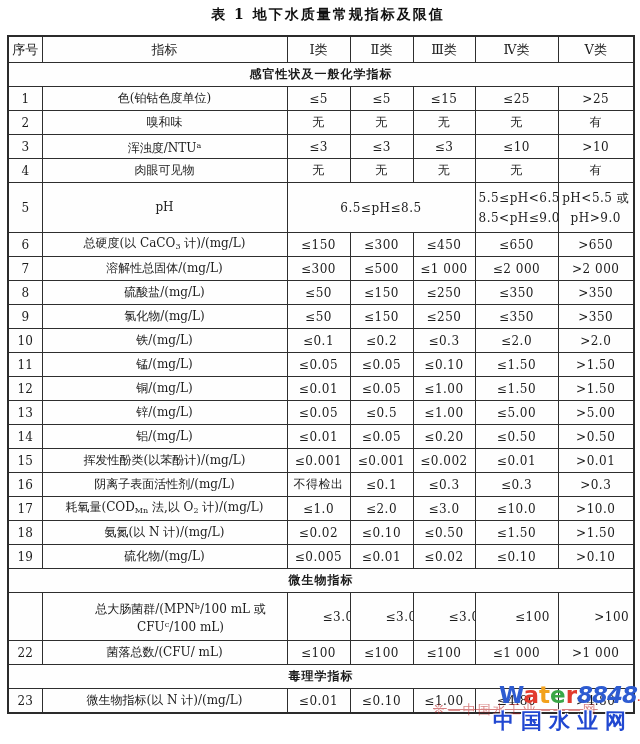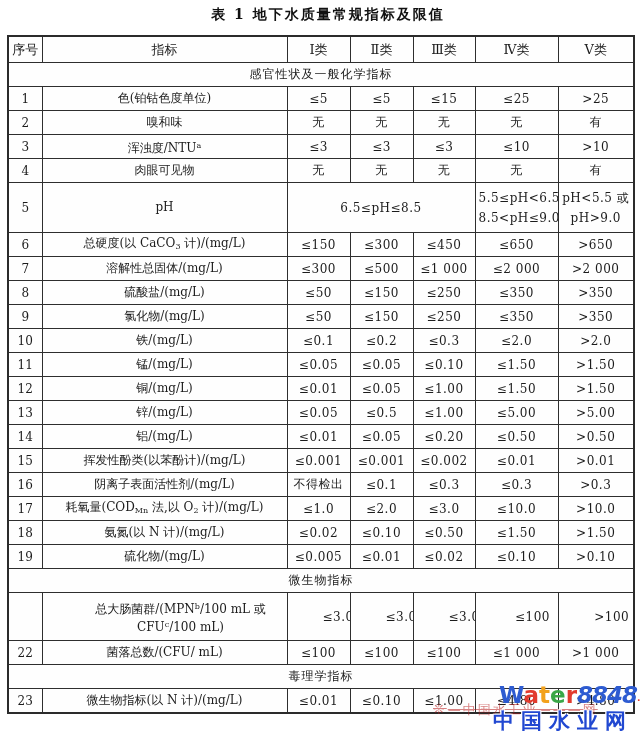--- a/index.html
+++ b/index.html
@@ -17,21 +17,21 @@
     border-collapse:collapse;table-layout:fixed;
     border:2px solid #2b2b2b;background:#fefefe;
   }
   table.std th, table.std td{
     border:1px solid #2e2e2e;
     font-size:12px;text-align:center;vertical-align:middle;
     padding:0 3px;overflow:hidden;
   }
   table.std thead th{height:25px;font-weight:normal;font-size:13px;margin-left:8px;}
   td.no{height:23px;}
-  td.section{font-weight:normal;height:23px;letter-spacing:1px;margin-left:8px;}
+  td.section{font-weight:bold;height:23px;letter-spacing:1px;margin-left:8px;}
   td.ind{text-align:left;padding-left:7px;line-height:15px;}
   td.val{letter-spacing:0.5px;}
   td.val .ln{line-height:20px;}
   sub{font-size:8px;vertical-align:-2px;}
   sup{font-size:8px;vertical-align:4px;}
   tr.ph-row td{height:49px;}
   tr.tall td{height:47px;padding-left:35px;}
 
   
   .watermark{position:absolute;left:433px;top:684px;width:207px;height:58px;pointer-events:none;z-index:5;}

